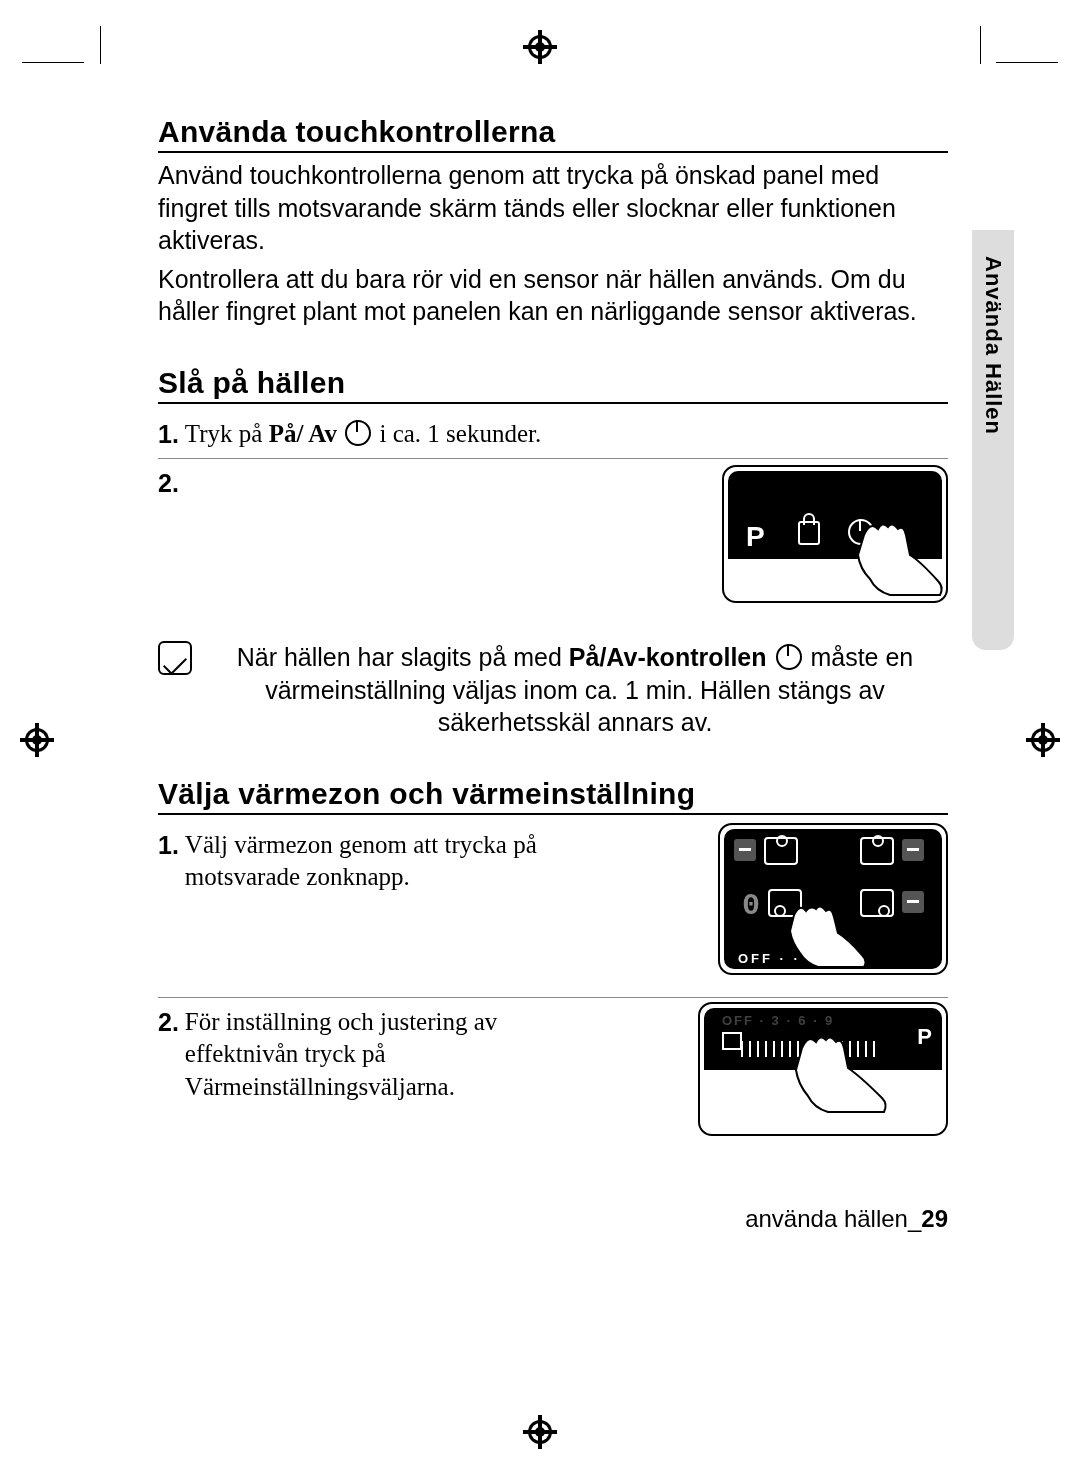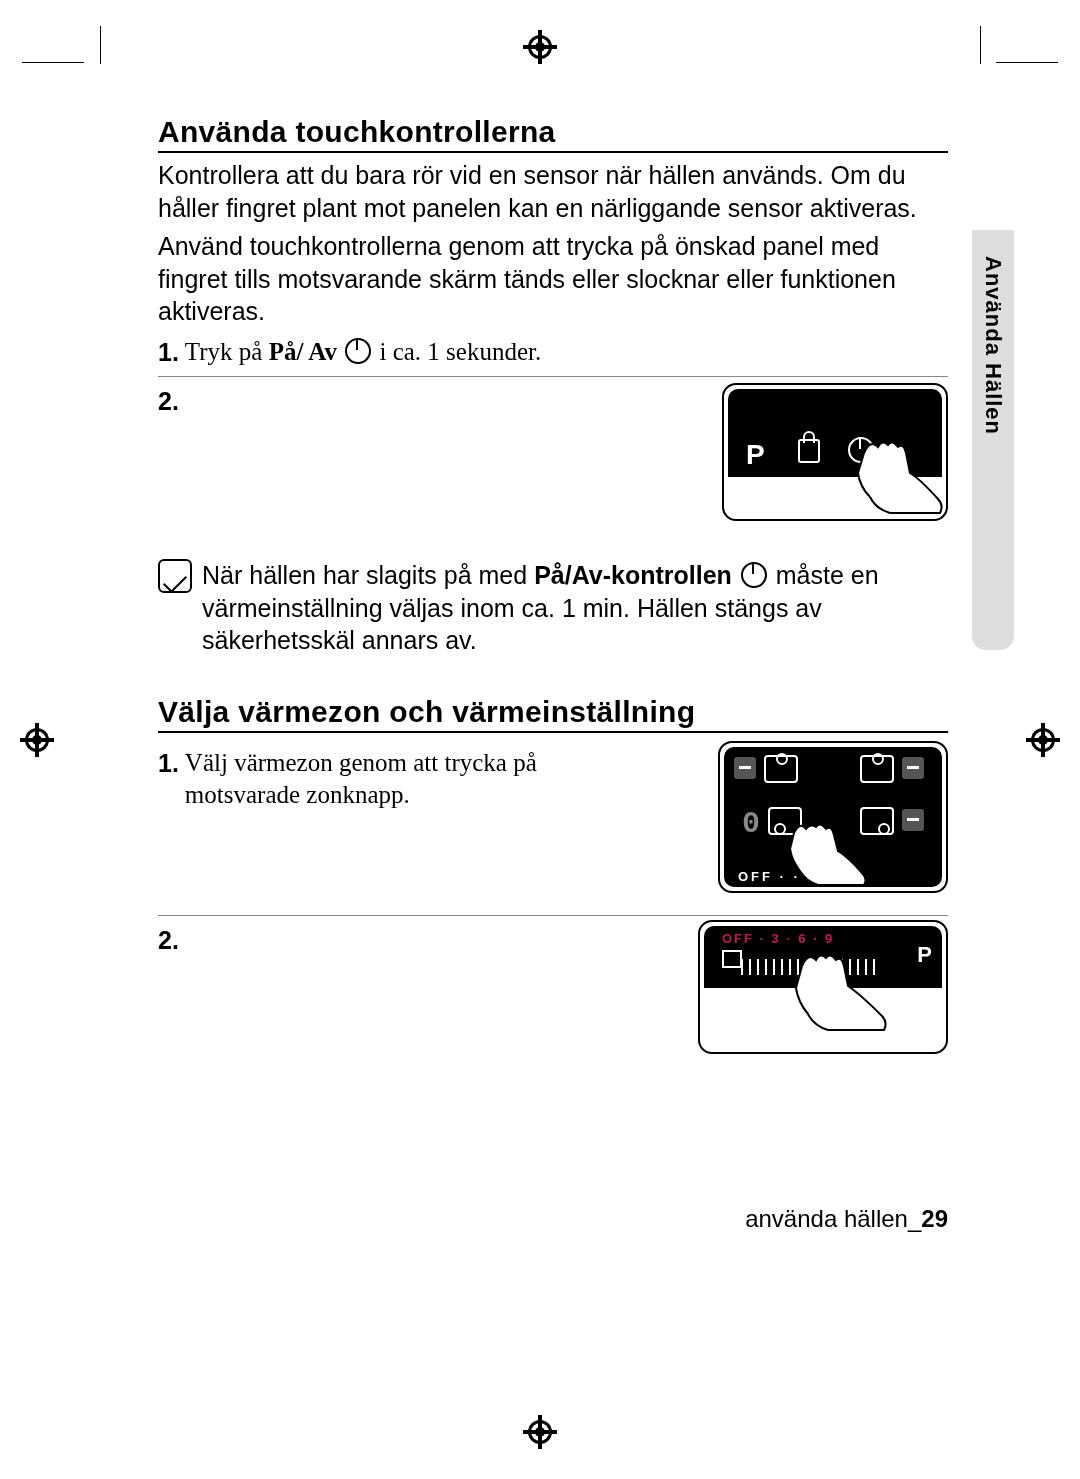--- a/index.html
+++ b/index.html
@@ -48,20 +48,21 @@
     line-height: 1.3;
     padding: 8px 0 8px 0;
   }
   .step .num { font-weight: bold; margin-right: 6px; white-space: nowrap; }
   .step + .step, .rule-top { border-top: 1px solid #888; }
   .note {
     display: flex;
     font-size: 25px;
     line-height: 1.3;
     margin-top: 18px;
+    text-align: center;
   }
   .note-icon {
     width: 30px; height: 30px;
     border: 2px solid #000;
     border-radius: 6px;
     margin-right: 10px;
     position: relative;
     flex: 0 0 30px;
   }
   .note-icon::before{
@@ -121,21 +122,21 @@
   .illus2 { position:absolute; left:563px; top:755px; width:226px; height:148px;}
   .illus2 .black{position:absolute;left:4px;right:4px;top:4px;bottom:4px;background:#000;border-radius:10px;}
   .illus2 .zone{position:absolute;width:30px;height:24px;border:2px solid #fff;border-radius:4px;}
   .illus2 .dash{position:absolute;width:22px;height:22px;background:#555;border-radius:3px;}
   .illus2 .dash::after{content:"";position:absolute;left:5px;top:9px;width:12px;height:3px;background:#fff;}
   .illus2 .zero{position:absolute;left:22px;top:66px;color:#888;font:700 30px/1 "Courier New",monospace;}
   .illus2 .scaletxt{position:absolute;bottom:8px;left:18px;right:10px;color:#fff;font:700 13px/1 Arial;letter-spacing:3px;}
 
   .illus3 { position:absolute; left:544px; top:930px; width:246px; height:130px;}
   .illus3 .black{position:absolute;left:4px;right:4px;top:4px;height:62px;background:#000;border-radius:10px 10px 0 0;}
-  .illus3 .scaletxt{position:absolute;top:10px;left:22px;right:44px;color:#be185d;font:700 13px/1 Arial;letter-spacing:2px;}
+  .illus3 .scaletxt{position:absolute;top:10px;left:22px;right:44px;color:#404040;font:700 13px/1 Arial;letter-spacing:2px;}
   .illus3 .bar{position:absolute;top:28px;left:22px;right:48px;height:16px;}
   .illus3 .p{position:absolute;right:14px;top:22px;color:#fff;font:700 22px/1 Arial;}
   .illus3 .box{position:absolute;left:22px;top:28px;width:16px;height:14px;border:2px solid #fff;}
 
   .footer{
     position:absolute;
     right:0;
     top:1090px;
     font-size:24px;
   }
@@ -187,23 +188,24 @@
 <div class="crop" style="top:26px;left:980px;width:0;height:38px;border-left:1.5px solid #000"></div>
 <div class="crop" style="top:26px;left:100px;width:0;height:38px;border-left:1.5px solid #000"></div>
 
 <div class="side-tab">
   <span>Använda Hällen</span>
 </div>
 
 <div class="page">
 
   <h2>Använda touchkontrollerna</h2>
+  <p class="body">Använd touchkontrollerna genom att trycka på önskad panel med fingret tills motsvarande skärm tänds eller slocknar eller funktionen aktiveras.</p>
   <p class="body">Kontrollera att du bara rör vid en sensor när hällen används. Om du håller fingret plant mot panelen kan en närliggande sensor aktiveras.</p>
-  <p class="body">Använd touchkontrollerna genom att trycka på önskad panel med fingret tills motsvarande skärm tänds eller slocknar eller funktionen aktiveras.</p>
-
+
+  <h2 class="h-gap">Slå på hällen</h2>
 
   <div class="step">
     <span class="num">1.</span>
     <span class="step-text">
       <span>Tryk på </span><b>På/ Av</b>
       <span class="power-icon"></span><span> i ca. 1 sekunder.</span>
     </span>
   </div>
 
   <div class="step rule-top" style="position:relative;min-height:148px">
@@ -259,20 +261,21 @@
         <div class="hand" style="left:56px;top:78px">
           <svg width="90" height="70">
               <path d="M18 12 q6 -12 12 -4 q4 -6 10 -2 q4 -6 10 2 q6 -4 8 6 l4 16 q10 6 24 22 q6 6 2 12 l-46 0 q-12 -4 -18 -14 q-8 -10 -10 -22 z" fill="#fff" stroke="#000" stroke-width="2"></path>
             </svg>
         </div>
       </div>
     </div>
 
     <div class="step rule-top" style="position:relative;min-height:140px">
       <span class="num">2.</span>
+      <span class="step-text" style="max-width:400px">För inställning och justering av effektnivån tryck på Värmeinställningsväljarna.</span>
 
       <div class="illus illus3" style="left:auto;right:0;top:4px">
         <div class="black"></div>
         <div class="scaletxt">OFF · 3 · 6 · 9</div>
         <div class="box"></div>
         <div class="bar">
           <svg width="160" height="16">
             <g stroke="#fff" stroke-width="2">
               <line x1="20" y1="0" x2="20" y2="16"></line>
                 <line x1="28" y1="0" x2="28" y2="16"></line>

